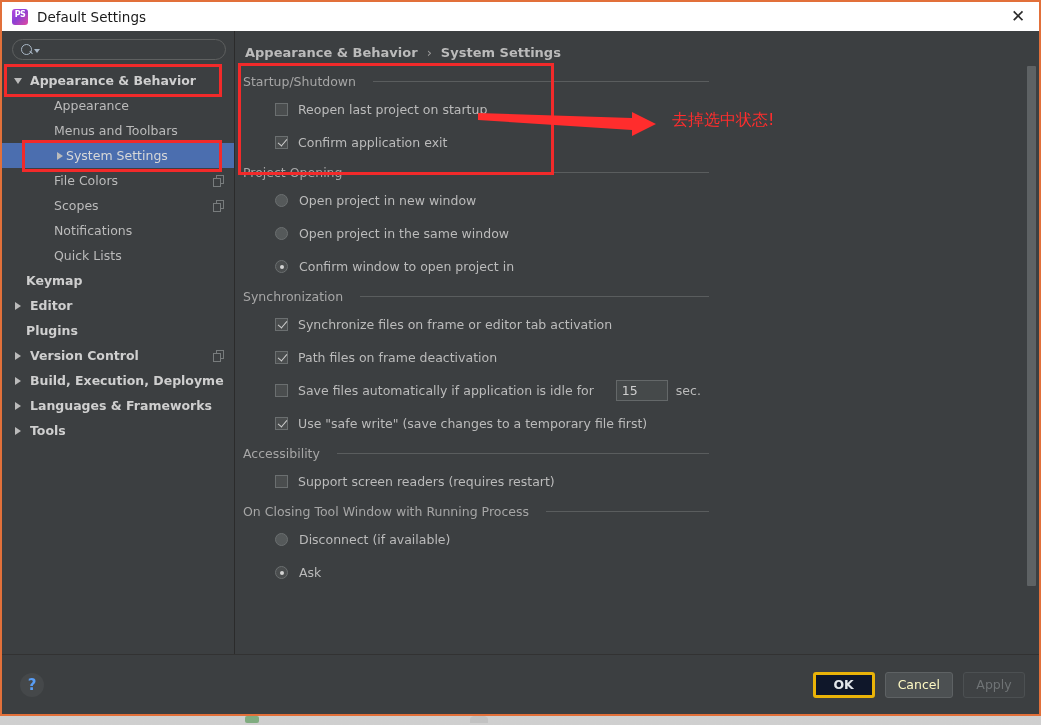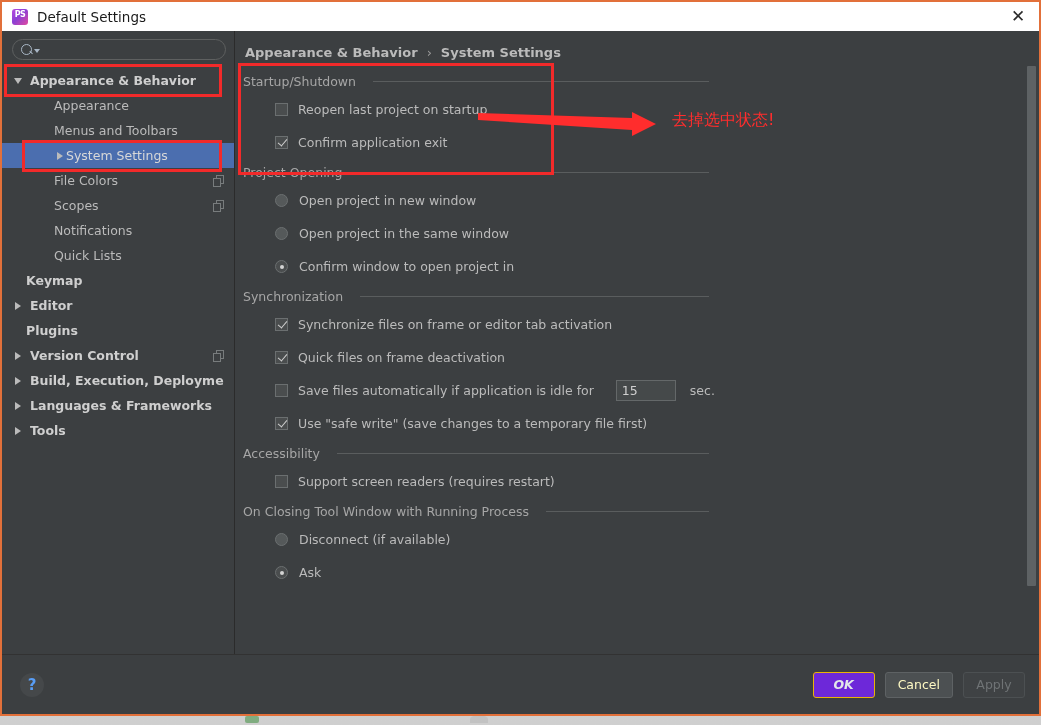--- a/index.html
+++ b/index.html
@@ -294,34 +294,34 @@
   }
   .radio.checked::after {
     content: "";
     position: absolute;
     left: 3.5px; top: 3.5px;
     width: 4px; height: 4px;
     border-radius: 50%;
     background: #d4d4d4;
   }
   .spin {
-    width: 60px;
+    width: 52px;
     height: 21px;
     box-sizing: border-box;
     background: #45494a;
     border: 1px solid #646869;
     color: #cfcfcf;
     font-size: 12.5px;
     font-family: inherit;
     padding: 0 5px;
     margin-left: 22px;
     outline: none;
   }
   .unit {
-    margin-left: 14px;
+    margin-left: 8px;
     font-size: 12.5px;
     color: #bbbbbb;
   }
 
   
   #vscroll {
     position: absolute;
     right: 2px; top: 0;
     width: 11px;
     height: 100%;
@@ -369,25 +369,24 @@
     border-radius: 3px;
     font-size: 12.5px;
     display: flex;
     align-items: center;
     justify-content: center;
     margin-left: 10px;
     cursor: pointer;
     padding: 0 12px;
   }
   .btn-default {
-    background: #6d28d9;
-    border: 1px solid #eab308;
+    background: #0f172a;
+    border: 3px solid #eab308;
     color: #e3e7ea;
     font-weight: bold;
-    font-style: italic;
   }
   .btn-normal {
     background: #4c5052;
     border: 1px solid #5e6264;
     color: #fef9c3;
   }
   .btn-disabled {
     background: #3f4244;
     border: 1px solid #4c5052;
     color: #6f7375;
@@ -556,21 +555,21 @@
             <div class="group-title">
               <span>Synchronization</span>
               <span class="rule"></span>
             </div>
             <div class="opt-row">
               <span class="checkbox checked"></span>
               <span>Synchronize files on frame or editor tab activation</span>
             </div>
             <div class="opt-row">
               <span class="checkbox checked"></span>
-              <span>Quick files on frame deactivation</span>
+              <span>Path files on frame deactivation</span>
             </div>
             <div class="opt-row">
               <span class="checkbox"></span>
               <span>Save files automatically if application is idle for</span>
               <input type="text" class="spin" value="15" style="">
               <span class="unit">sec.</span>
             </div>
             <div class="opt-row">
               <span class="checkbox checked"></span>
               <span>Use "safe write" (save changes to a temporary file first)</span>

